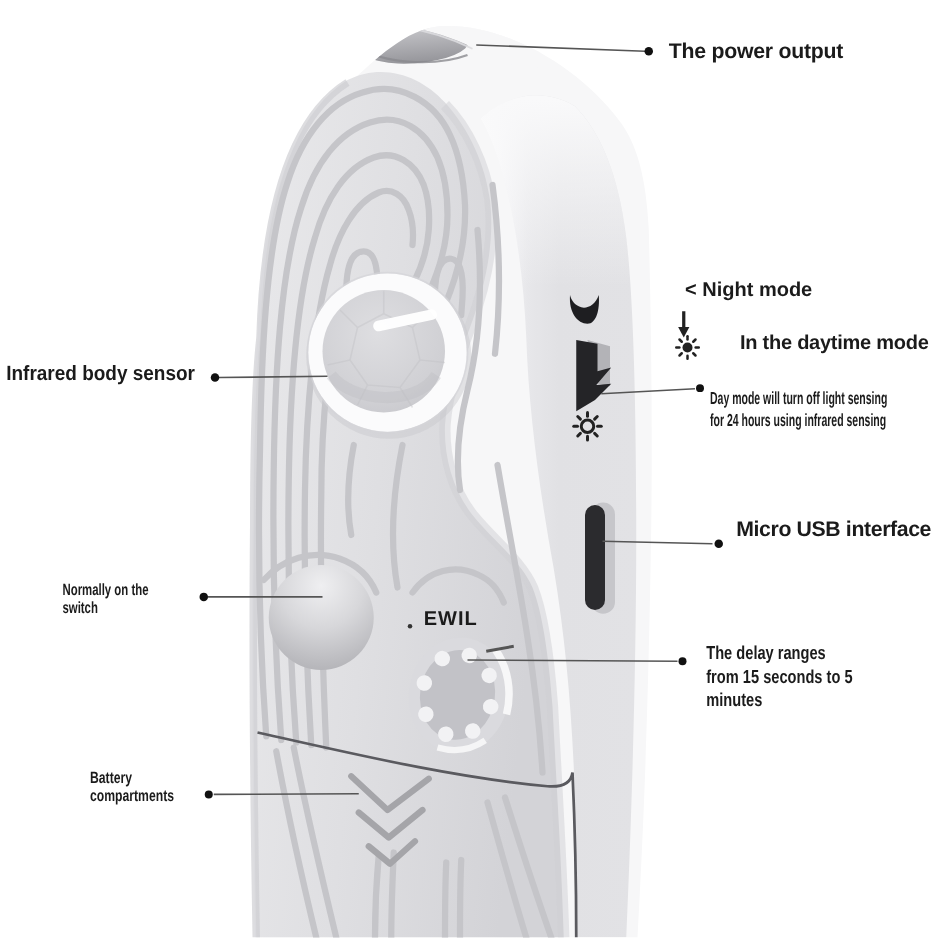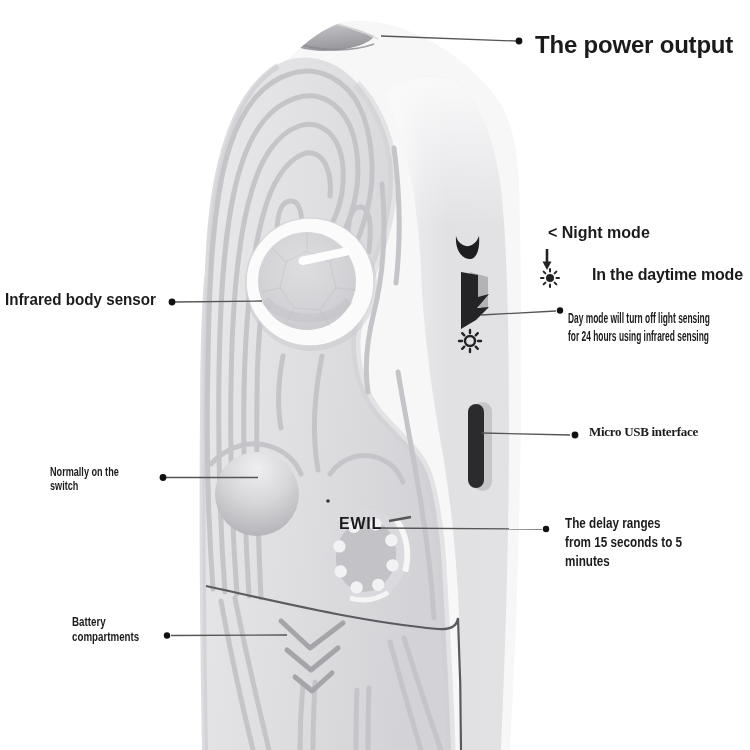--- a/index.html
+++ b/index.html
@@ -214,41 +214,41 @@
     <circle cx="519" cy="41" r="3.4"></circle>
     <circle cx="172" cy="302" r="3.4"></circle>
     <circle cx="560" cy="310.5" r="3.2"></circle>
     <circle cx="575" cy="435" r="3.4"></circle>
     <circle cx="163" cy="477.5" r="3.4"></circle>
     <circle cx="546" cy="529" r="3.2"></circle>
     <circle cx="167" cy="635.5" r="3.2"></circle>
   </g>
 </svg>
 
-<div class="abs" style="left:535px;top:31px;font-size:24px;letter-spacing:-0.2px;">The power output</div>
+<div class="abs" style="left:535px;top:31px;font-size:17px;letter-spacing:-0.2px;">The power output</div>
 
 <div class="abs" style="left:548px;top:224px;font-size:16px;">&lt; Night mode</div>
 
 <div class="abs" style="left:592px;top:266px;font-size:16px;letter-spacing:-0.2px;">In the daytime mode</div>
 
 <div class="abs" style="left:568px;top:309px;font-size:14px;line-height:18px;transform:scaleX(0.6);">
   <div>Day mode will turn off light sensing</div>
   <div>for 24 hours using infrared sensing</div>
 </div>
 
 <div class="abs" style="left:5px;top:290px;font-size:16.5px;transform:scaleX(0.92);">Infrared body sensor</div>
 
-<div class="abs" style="left:589px;top:424px;font-size:13px;letter-spacing:-0.3px;font-family:Liberation Serif, serif;">Micro USB interface</div>
+<div class="abs" style="left:589px;top:414px;font-size:17px;letter-spacing:-0.3px;">Micro USB interface</div>
 
 <div class="abs" style="left:50px;top:465px;font-size:13px;line-height:14px;transform:scaleX(0.7);">
   <div>Normally on the</div>
   <div>switch</div>
 </div>
 
-<div class="abs" style="left:339px;top:487px;font-size:16px;letter-spacing:0.8px;margin-top:28px;">EWIL</div>
+<div class="abs" style="left:339px;top:487px;font-size:16px;letter-spacing:0.8px;">EWIL</div>
 
 <div class="abs" style="left:565px;top:513px;font-size:15px;line-height:19px;transform:scaleX(0.78);">
   <div>The delay ranges</div>
   <div>from 15 seconds to 5</div>
   <div>minutes</div>
 </div>
 
 <div class="abs" style="left:72px;top:615px;font-size:13px;line-height:14.5px;transform:scaleX(0.75);">
   <div>Battery</div>
   <div>compartments</div>

